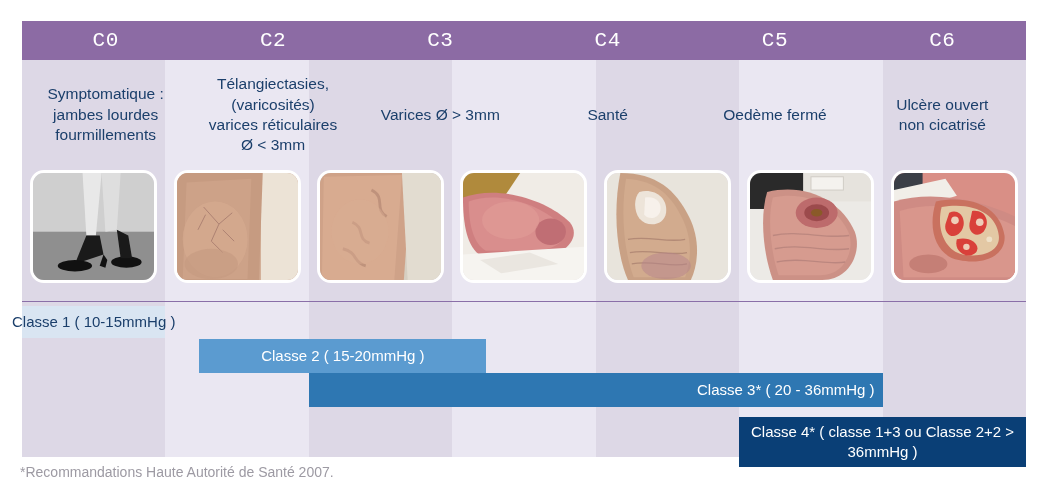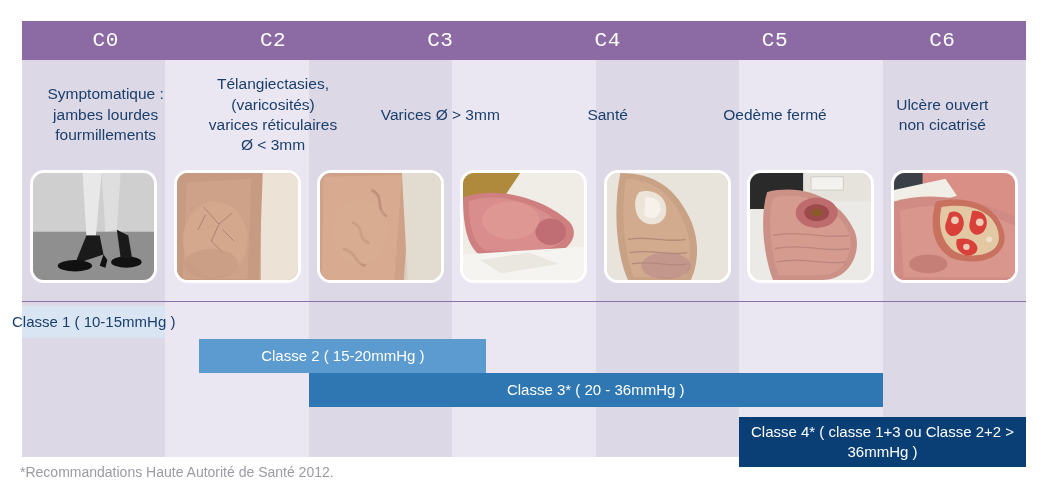--- a/index.html
+++ b/index.html
@@ -149,21 +149,21 @@
     left: 0px;   top: 4px;  width: 143.4px; height: 32px;
     background: #d9e5f2; color: #1b3f6b;
   }
   .bar.c1 .bartext { white-space: nowrap; }
   .bar.c2 {
     left: 143.4px; top: 37px; width: 286.9px; height: 34px;
     background: #5b9bd0; color: #ffffff; margin-left: 34px;
   }
   .bar.c3 {
     left: 286.9px; top: 71px; width: 573.7px; height: 34px;
-    background: #2e77b2; color: #ffffff;
+    background: #2e77b2; color: #ffffff; justify-content: flex-end;
   }
   .bar.c4 {
     left: 717.1px; top: 105px; width: 286.9px; height: 50px;
     background: #0a3f76; color: #ffffff; margin-top: 10px;
   }
 
   
   .footnote {
     position: absolute;
     left: 20px;
@@ -367,14 +367,14 @@
       <div class="bar c3">
         <span class="bartext">Classe 3* ( 20 - 36mmHg )</span>
       </div>
       <div class="bar c4">
         <span class="bartext">Classe 4* ( classe 1+3 ou Classe 2+2 &gt; 36mmHg )</span>
       </div>
     </div>
 
   </div>
 
-  <div class="footnote">*Recommandations Haute Autorité de Santé 2012.</div>
+  <div class="footnote">*Recommandations Haute Autorité de Santé 2007.</div>
 </div>
 
 </body></html>

